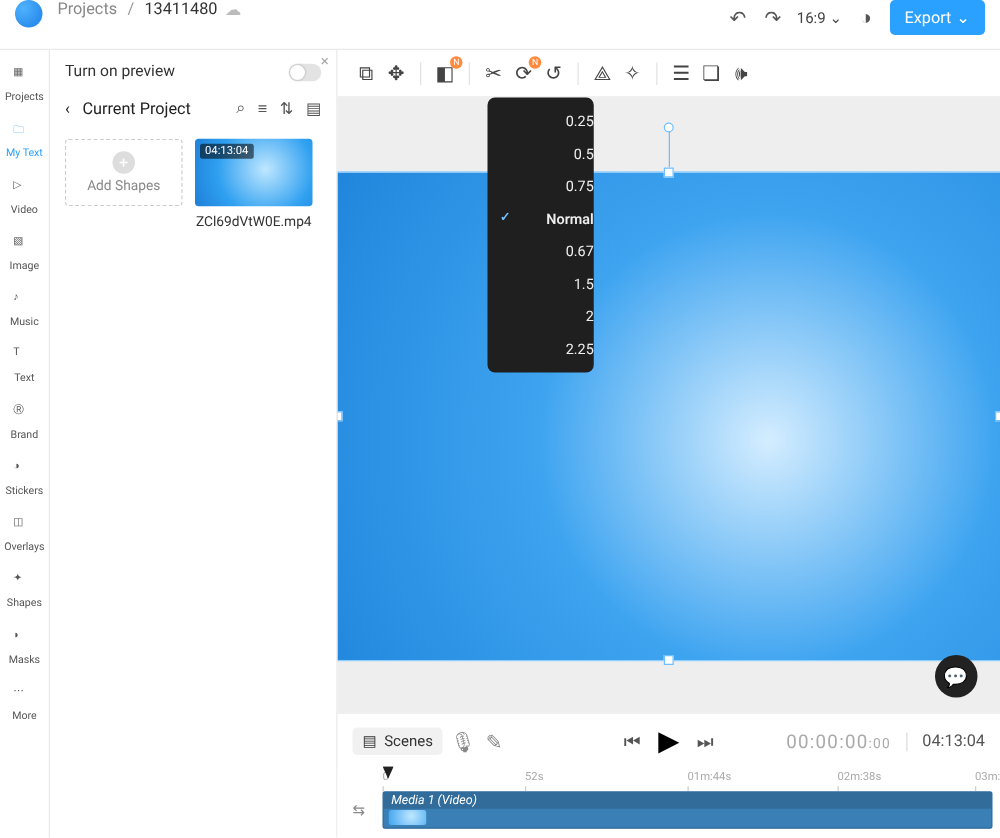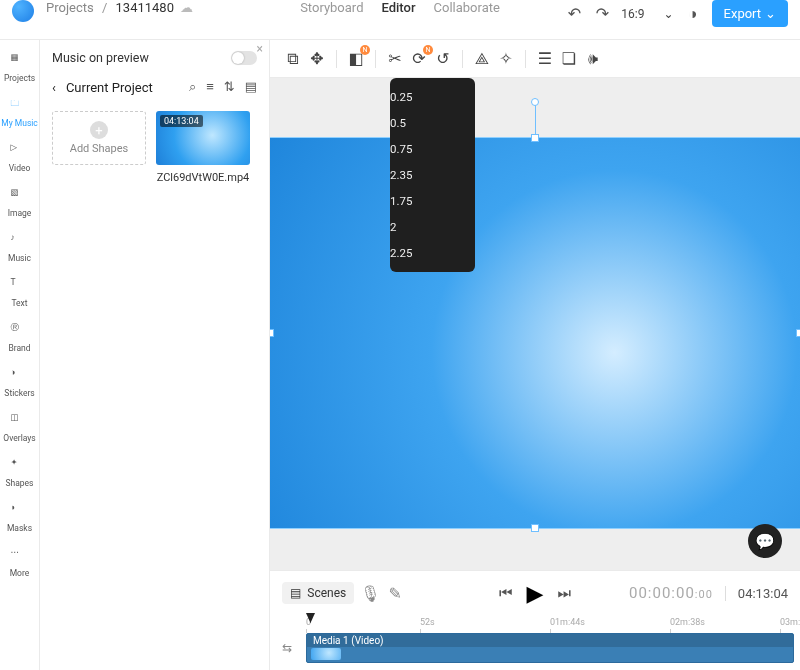--- a/index.html
+++ b/index.html
@@ -10,21 +10,21 @@
 .logo { width:22px; height:22px; border-radius:50%; background:radial-gradient(circle at 30% 30%,#4fb3ff,#1e7fe6); margin-right:12px; }
 .crumb { font-size:13px; color:#333; }
 .crumb .sep { color:#999; margin:0 5px; }
 .crumb .muted { color:#888; }
 .cloud { color:#bbb; margin-left:6px; font-size:13px; }
 .topcenter { position:absolute; left:50%; transform:translateX(-50%); display:flex; gap:18px; font-size:13px; }
 .topcenter span { color:#999; cursor:pointer; }
 .topcenter .active { color:#333; font-weight:500; }
 .topright { margin-left:auto; display:flex; align-items:center; gap:10px; }
 .ico { width:18px; height:18px; color:#555; display:flex; align-items:center; justify-content:center; cursor:pointer; }
-.aspect { font-size:12px; color:#444; cursor:pointer; display:flex; align-items:center; gap:19px; }
+.aspect { font-size:12px; color:#444; cursor:pointer; display:flex; align-items:center; gap:3px; }
 .exportbtn { background:#2aa0ff; color:#fff; border:none; padding:6px 12px; border-radius:4px; font-size:13px; cursor:pointer; display:flex; align-items:center; }
 .exportbtn::after { content:"⌄"; margin-left:4px; }
 
 
 .leftrail { position:absolute; left:0; top:40px; bottom:0; width:40px; border-right:1px solid #eaeaea; display:flex; flex-direction:column; align-items:center; padding-top:6px; gap:2px; background:#fff; }
 .railitem { width:40px; display:flex; flex-direction:column; align-items:center; justify-content:center; padding:6px 0; cursor:pointer; font-size:8.5px; color:#555; }
 .railitem.active { color:#2aa0ff; }
 .railitem svg, .railitem .ri { width:18px; height:18px; margin-bottom:3px; }
 
 
@@ -46,21 +46,21 @@
 .thumbwrap .fname { font-size:11px; color:#333; text-align:center; margin-top:6px; word-break:break-all; }
 
 
 .canvasbar { position:absolute; left:270px; right:0; top:40px; height:38px; border-bottom:1px solid #eaeaea; display:flex; align-items:center; padding:0 12px; gap:2px; }
 .cbico { width:22px; height:22px; display:flex; align-items:center; justify-content:center; color:#444; cursor:pointer; position:relative; border-radius:3px; }
 .cbsep { width:1px; height:18px; background:#e2e2e2; margin:0 6px; }
 .badge { position:absolute; top:-3px; right:-3px; background:#ff8a3d; color:#fff; font-size:7px; min-width:10px; height:10px; border-radius:5px; display:flex; align-items:center; justify-content:center; padding:0 2px; }
 
 
 .speedmenu { position:absolute; left:390px; top:78px; width:85px; background:#1f1f1f; border-radius:6px; padding:6px 0; z-index:30; }
-.speedmenu .opt { color:#eee; font-size:11.5px; text-align:left; padding:6px 0; cursor:pointer; position:relative; }
+.speedmenu .opt { color:#eee; font-size:11.5px; text-align:right; padding:6px 0; cursor:pointer; position:relative; }
 .speedmenu .opt.sel { font-weight:600; }
 .speedmenu .opt.sel::before { content:"✓"; position:absolute; left:10px; color:#6fc3ff; font-size:10px; }
 
 
 .stage { position:absolute; left:270px; right:0; top:78px; bottom:100px; background:#eeeeee; overflow:hidden; }
 .videobox { position:absolute; left:0; top:60px; right:0; height:390px; background:radial-gradient(circle at 65% 55%,#d4edff 0%, #3ea4f0 45%, #1f86dc 100%); outline:1px solid #8fd0ff; }
 .handle { position:absolute; width:8px; height:8px; background:#fff; border:1px solid #6fbfff; }
 .h-tm { top:-4px; left:50%; margin-left:-4px; }
 .h-bm { bottom:-4px; left:50%; margin-left:-4px; }
 .h-lm { top:50%; left:-4px; margin-top:-4px; }
@@ -85,62 +85,57 @@
 .timewrap .dur { font-size:13px; color:#555; border-left:1px solid #ddd; padding-left:12px; }
 
 .timeline { flex:1; position:relative; background:#fff; }
 .ruler { height:16px; position:relative; font-size:9px; color:#aaa; }
 .ruler .tick { position:absolute; top:2px; }
 .ruler .tick::before { content:""; position:absolute; left:0; top:12px; width:1px; height:4px; background:#ccc; }
 .playhead { position:absolute; left:36px; top:-2px; width:9px; height:10px; background:#222; clip-path:polygon(0 0,100% 0,50% 100%); z-index:5; }
 .playhead::after { content:""; position:absolute; left:4px; top:9px; width:1px; height:40px; background:#222; }
 .trackrow { position:absolute; left:0; right:0; top:18px; height:30px; display:flex; align-items:center; }
 .trackrow .rowico { width:34px; text-align:center; color:#888; font-size:12px; cursor:pointer; }
-.clip { position:absolute; left:36px; right:6px; top:18px; height:30px; background:#3a7fb5; border:1px solid #2c6a9c; border-radius:2px; color:#fff; font-size:10px; }
+.clip { position:absolute; left:36px; right:6px; top:18px; height:30px; background:#3a7fb5; border:1px solid #2c6a9c; border-radius:2px; color:#fff; font-size:10px;font-style:italic; }
 .clip .label { position:absolute; left:0; right:0; top:0; height:13px; line-height:13px; padding-left:6px; background:rgba(0,0,0,.15); }
 .clip .wave { position:absolute; left:4px; bottom:2px; width:30px; height:12px; background:radial-gradient(circle at 60% 40%,#bfe7ff,#3ea4f0); border-radius:2px; }
 </style>
 </head>
 <body>
 
 <div class="topbar">
   <div class="logo"></div>
   <div class="crumb">
     <span class="muted">Projects</span>
     <span class="sep">/</span>
     <span>13411480</span>
   </div>
   <span class="cloud">☁</span>
 
-  <div class="topcenter">
-    <span>Storyboard</span>
-    <span class="active">Editor</span>
-    <span>Collaborate</span>
-  </div>
 
   <div class="topright">
     <span class="ico">↶</span>
     <span class="ico">↷</span>
     <span class="aspect">
         <span>16:9</span> 
         <span>⌄</span>
       </span>
     <span class="ico">◑</span>
     <button class="exportbtn">Export</button>
   </div>
 </div>
 
 <div class="leftrail">
   <div class="railitem">
       <span class="ri">▦</span>
       <span>Projects</span>
     </div>
   <div class="railitem active">
       <span class="ri" style="color:#2aa0ff">🗀</span>
-      <span>My Music</span>
+      <span>My Text</span>
     </div>
   <div class="railitem">
       <span class="ri">▷</span>
       <span>Video</span>
     </div>
   <div class="railitem">
       <span class="ri">▧</span>
       <span>Image</span>
     </div>
   <div class="railitem">
@@ -173,21 +168,21 @@
     </div>
   <div class="railitem">
       <span class="ri">⋯</span>
       <span>More</span>
     </div>
 </div>
 
 <div class="panel">
   <span class="close">×</span>
   <div class="prevrow">
-    <span>Music on preview</span>
+    <span>Turn on preview</span>
     <span class="toggle"></span>
   </div>
   <div class="projrow">
     <span class="back">‹</span>
     <span>Current Project</span>
     <div class="tools">
       <span>⌕</span>
       <span>≡</span>
       <span>⇅</span>
       <span>▤</span>
@@ -222,22 +217,23 @@
   <span class="cbsep"></span>
   <span class="cbico">☰</span>
   <span class="cbico">❏</span>
   <span class="cbico">🕪</span>
 </div>
 
 <div class="speedmenu">
   <div class="opt">0.25</div>
   <div class="opt">0.5</div>
   <div class="opt">0.75</div>
-  <div class="opt">2.35</div>
-  <div class="opt">1.75</div>
+  <div class="opt sel">Normal</div>
+  <div class="opt">0.67</div>
+  <div class="opt">1.5</div>
   <div class="opt">2</div>
   <div class="opt">2.25</div>
 </div>
 
 <div class="stage">
   <div class="videobox">
     <div class="rotline"></div>
     <div class="rothandle"></div>
     <div class="handle h-tm"></div>
     <div class="handle h-bm"></div>

